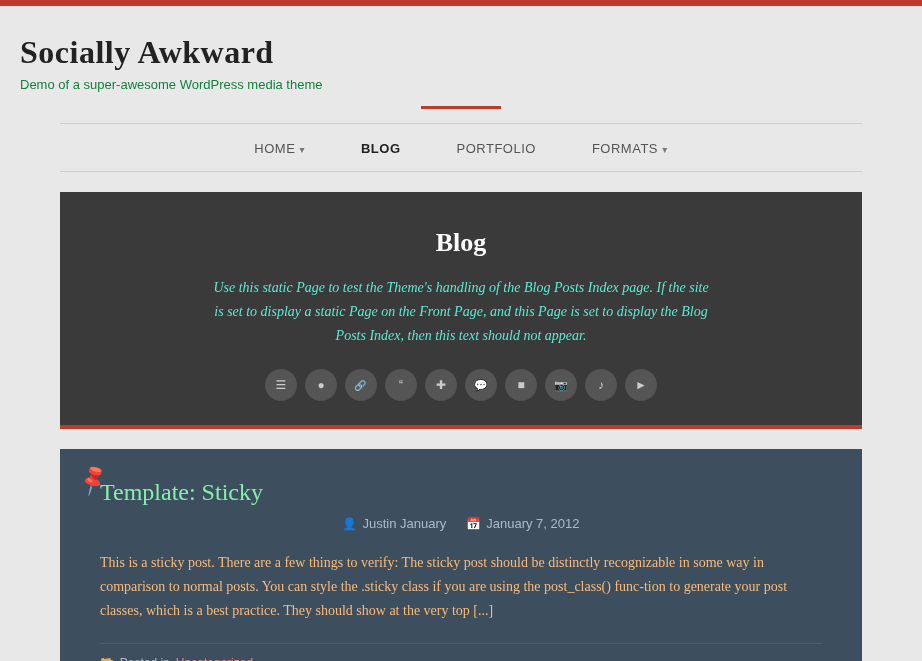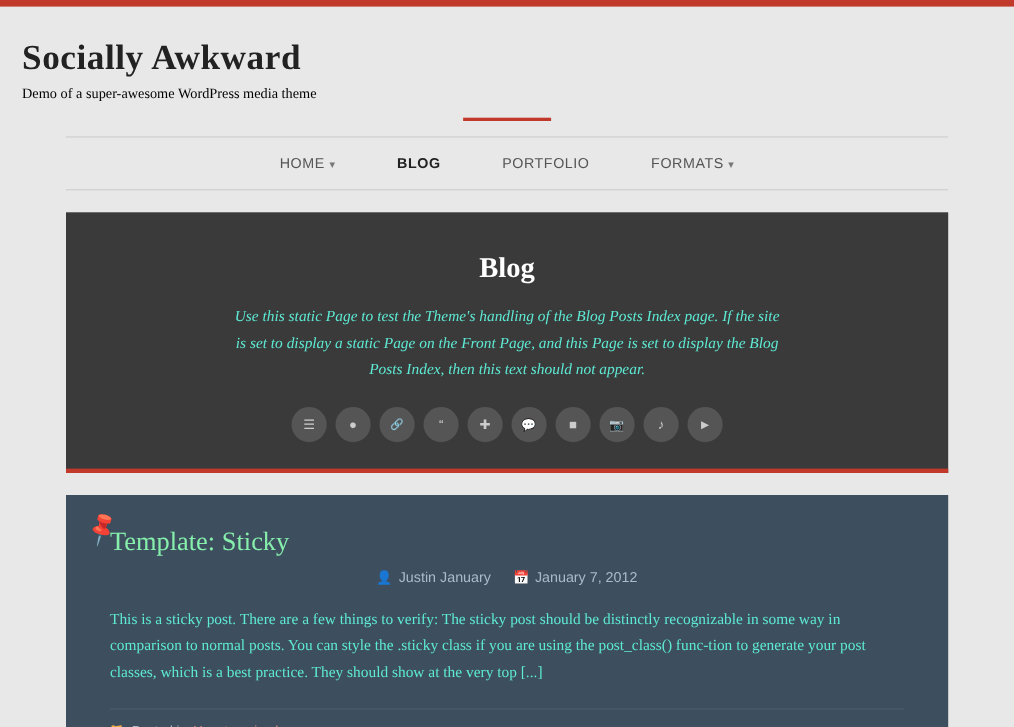--- a/index.html
+++ b/index.html
@@ -31,23 +31,23 @@
     .site-title {
       font-size: 32px;
       font-weight: bold;
       font-family: Georgia, serif;
       color: #222;
       letter-spacing: 0.5px;
     }
 
     .site-tagline {
       font-size: 13px;
-      color: #000000;
+      color: #15803d;
       margin-top: 6px;
-      font-family: Liberation Serif, serif;
+      font-family: Liberation Sans, sans-serif;
       font-style: normal;
     }
 
     
     .header-divider {
       width: 80px;
       height: 3px;
       background-color: #c0392b;
       margin: 14px auto 0;
     }
@@ -179,21 +179,21 @@
       align-items: center;
       gap: 5px;
     }
 
     .meta-icon {
       font-size: 12px;
     }
 
     .post-excerpt {
       font-size: 14px;
-      color: #5eead4;
+      color: #fdba74;
       line-height: 1.7;
       font-family: Georgia, serif;
       margin-bottom: 20px;
     }
 
     .post-footer {
       font-size: 12px;
       color: #aabbc8;
       font-family: Arial, sans-serif;
       display: flex;

